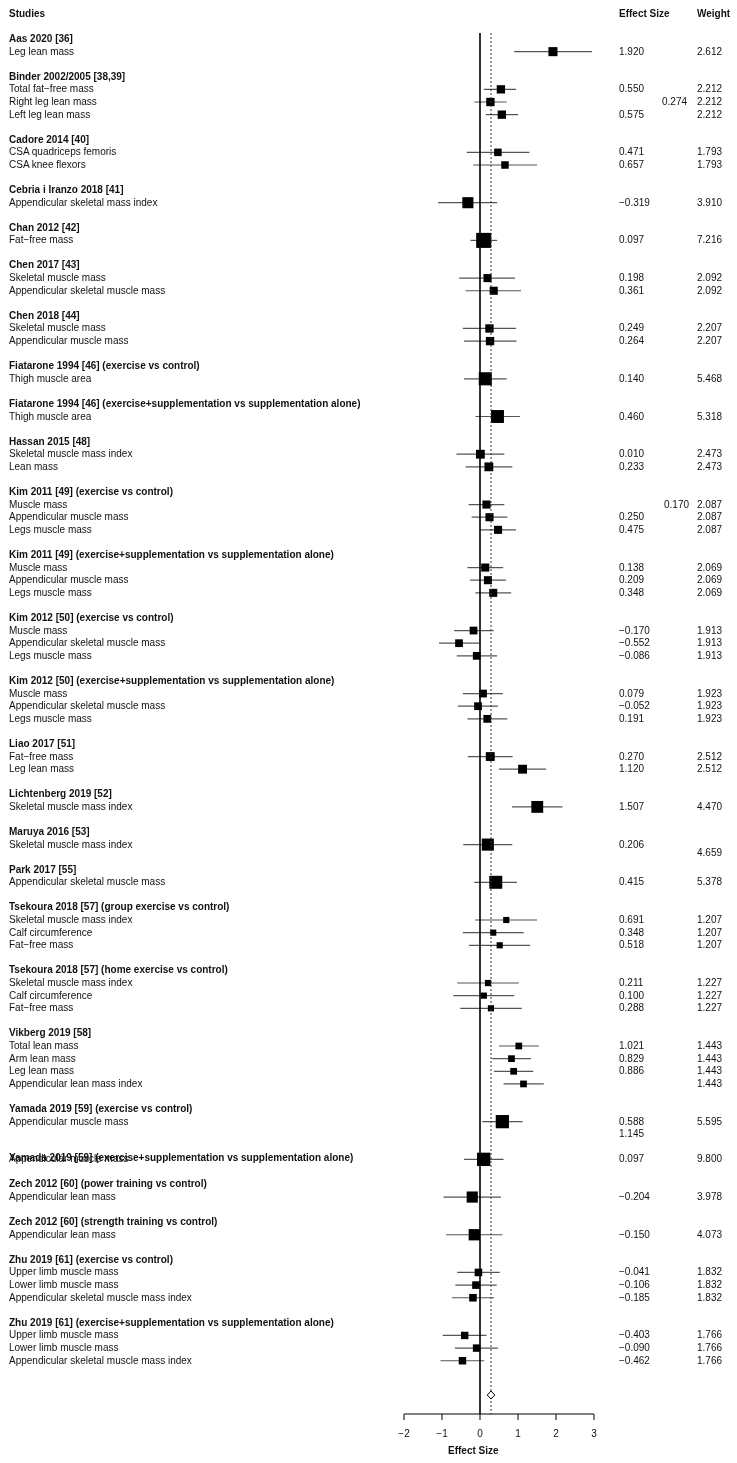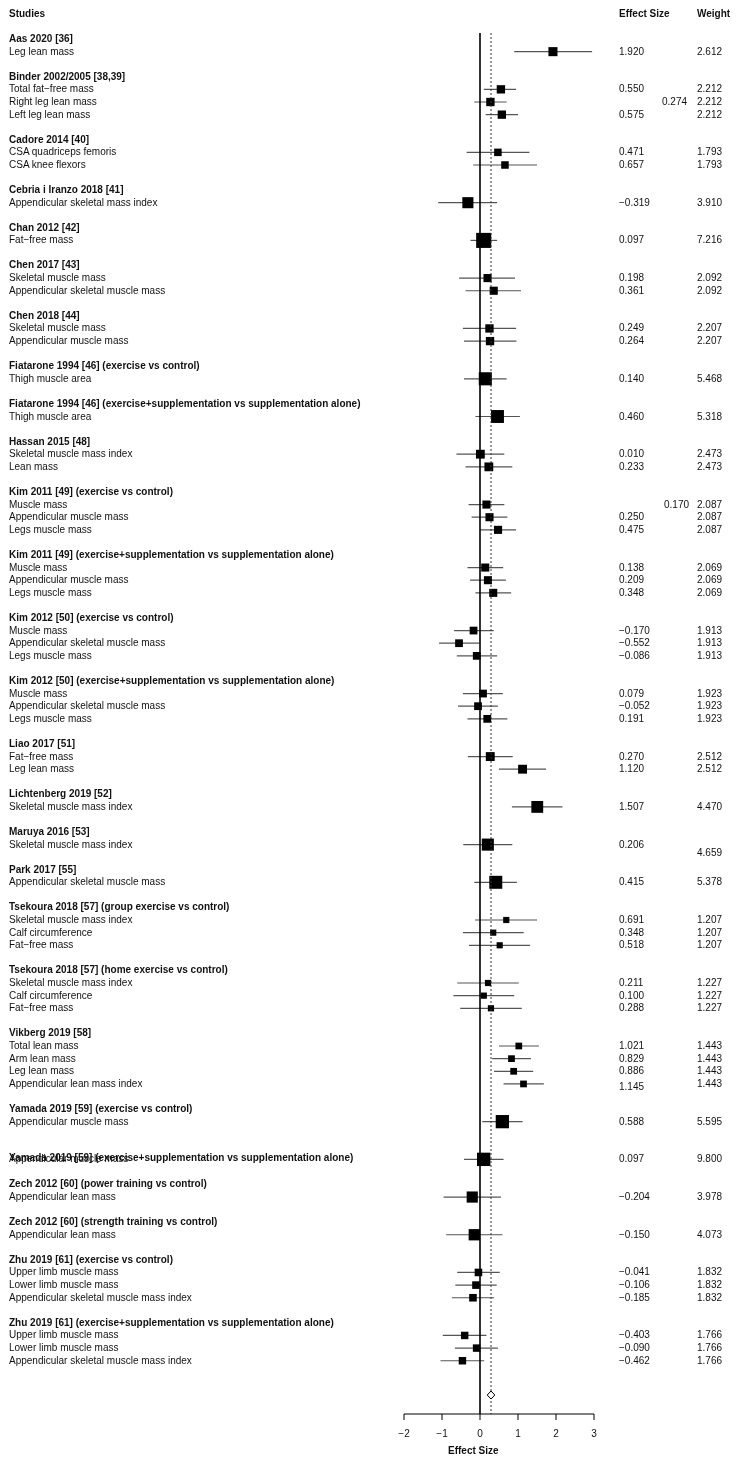--- a/index.html
+++ b/index.html
@@ -159,21 +159,21 @@
     <div class="txt" style="left: 9px; top: 1040px;">Total lean mass</div>
     <div class="txt" style="left: 619px; top: 1040px;">1.021</div>
     <div class="txt" style="left: 697px; top: 1040px;">1.443</div>
     <div class="txt" style="left: 9px; top: 1052.65px;">Arm lean mass</div>
     <div class="txt" style="left: 619px; top: 1052.65px;">0.829</div>
     <div class="txt" style="left: 697px; top: 1052.65px;">1.443</div>
     <div class="txt" style="left: 9px; top: 1065.3px;">Leg lean mass</div>
     <div class="txt" style="left: 619px; top: 1065.3px;">0.886</div>
     <div class="txt" style="left: 697px; top: 1065.3px;">1.443</div>
     <div class="txt" style="left: 9px; top: 1077.95px;">Appendicular lean mass index</div>
-    <div class="txt" style="left: 619px; top: 1081px; text-align: right;">1.145</div>
+    <div class="txt" style="left: 619px; top: 1128px; text-align: right;">1.145</div>
     <div class="txt" style="left: 697px; top: 1077.95px;">1.443</div>
     <div class="txt bold" style="left: 9px; top: 1103px;">Yamada 2019 [59] (exercise vs control)</div>
     <div class="txt" style="left: 9px; top: 1115.65px;">Appendicular muscle mass</div>
     <div class="txt" style="left: 619px; top: 1115.65px;">0.588</div>
     <div class="txt" style="left: 697px; top: 1115.65px;">5.595</div>
     <div class="txt bold" style="left: 9px; top: 1152px;">Yamada 2019 [59] (exercise+supplementation vs supplementation alone)</div>
     <div class="txt" style="left: 9px; top: 1153.35px;">Appendicular muscle mass</div>
     <div class="txt" style="left: 619px; top: 1153.35px;">0.097</div>
     <div class="txt" style="left: 697px; top: 1153.35px;">9.800</div>
     <div class="txt bold" style="left: 9px; top: 1178.4px;">Zech 2012 [60] (power training vs control)</div>

